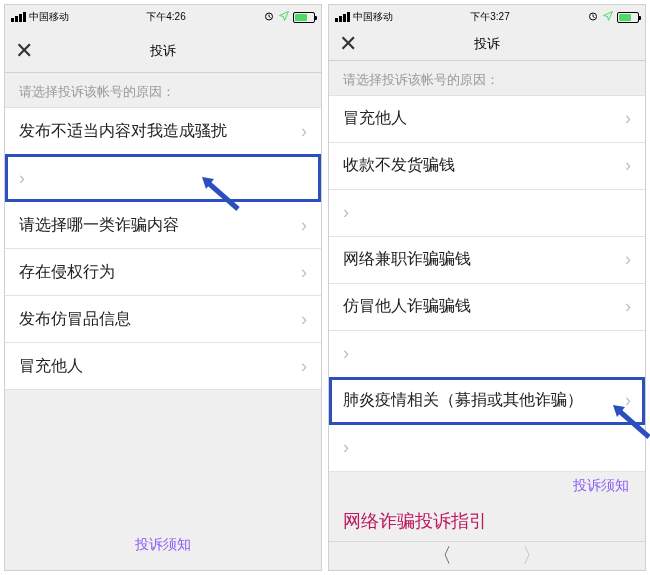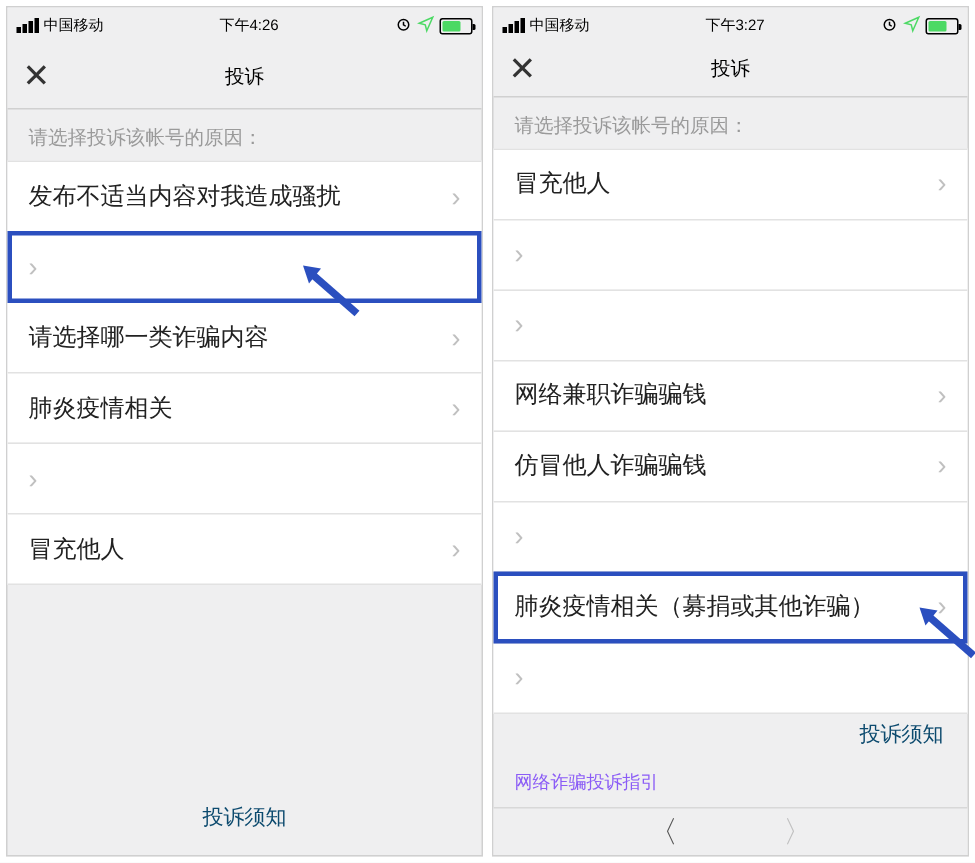--- a/index.html
+++ b/index.html
@@ -97,30 +97,30 @@
     z-index:2;
   }
   .arrow {
     position:absolute;
     z-index:5;
   }
   .arrow svg { width:46px; height:40px; }
   .footer-link {
     text-align:center;
     font-size:14px;
-    color:#0c4a6e;
+    color:#8b5cf6;
     padding:16px 0;
   }
   .footer-link.right {
     text-align:right;
     padding:6px 16px;
   }
   .guide-link {
-    font-size:12px;
-    color:#8b5cf6;
+    font-size:18px;
+    color:#be185d;
     padding:8px 14px;
   }
   .spacer { flex:1; }
   .pager {
     height:40px;
     border-top:1px solid #d8d8d8;
     background:#efeff0;
     display:flex;
     align-items:center;
     justify-content:center;
@@ -180,24 +180,25 @@
         <span class="chev">›</span>
       </div>
       <div class="item highlight">
         <span class="chev">›</span>
       </div>
       <div class="item">
         <span class="label">请选择哪一类诈骗内容</span>
         <span class="chev">›</span>
       </div>
       <div class="item">
-        <span class="label">肺炎疫情相关</span>
-        <span class="chev">›</span>
-      </div>
-      <div class="item">
+        <span class="label">存在侵权行为</span>
+        <span class="chev">›</span>
+      </div>
+      <div class="item">
+        <span class="label">发布仿冒品信息</span>
         <span class="chev">›</span>
       </div>
       <div class="item">
         <span class="label">冒充他人</span>
         <span class="chev">›</span>
       </div>
     </div>
 
     <div class="arrow" style="left:193px; top:168px;">
       <svg viewBox="0 0 46 40">
@@ -248,20 +249,21 @@
     </div>
 
     <div class="section-hint">请选择投诉该帐号的原因：</div>
 
     <div class="list">
       <div class="item">
         <span class="label">冒充他人</span>
         <span class="chev">›</span>
       </div>
       <div class="item">
+        <span class="label">收款不发货骗钱</span>
         <span class="chev">›</span>
       </div>
       <div class="item">
         <span class="chev">›</span>
       </div>
       <div class="item">
         <span class="label">网络兼职诈骗骗钱</span>
         <span class="chev">›</span>
       </div>
       <div class="item">

